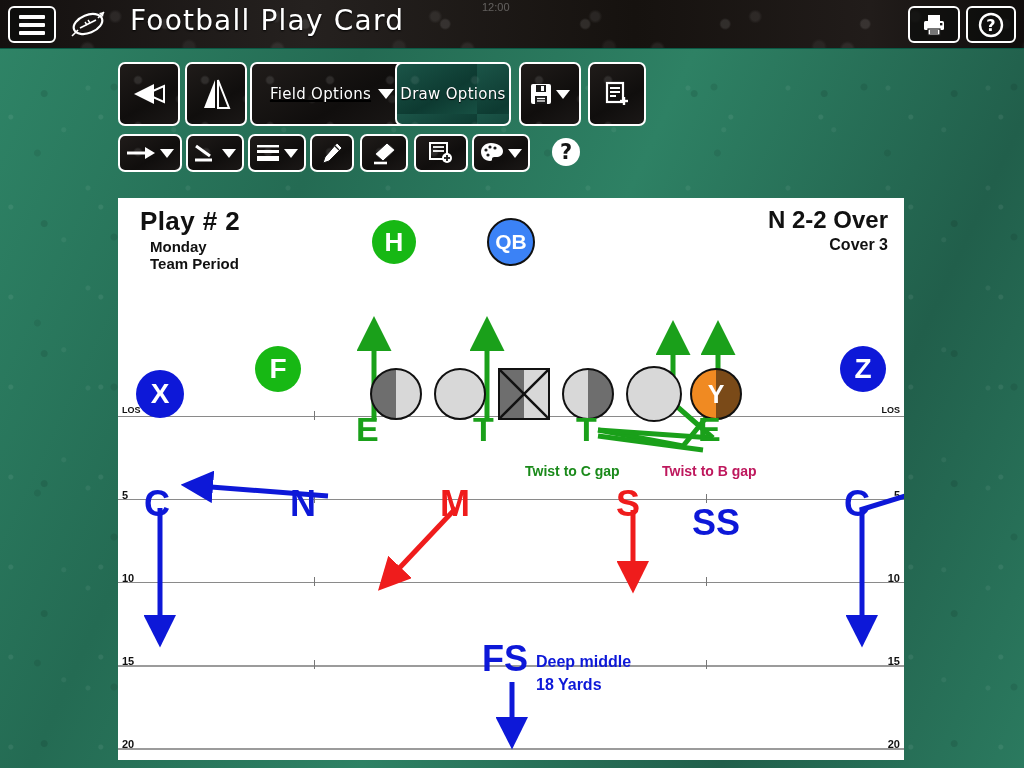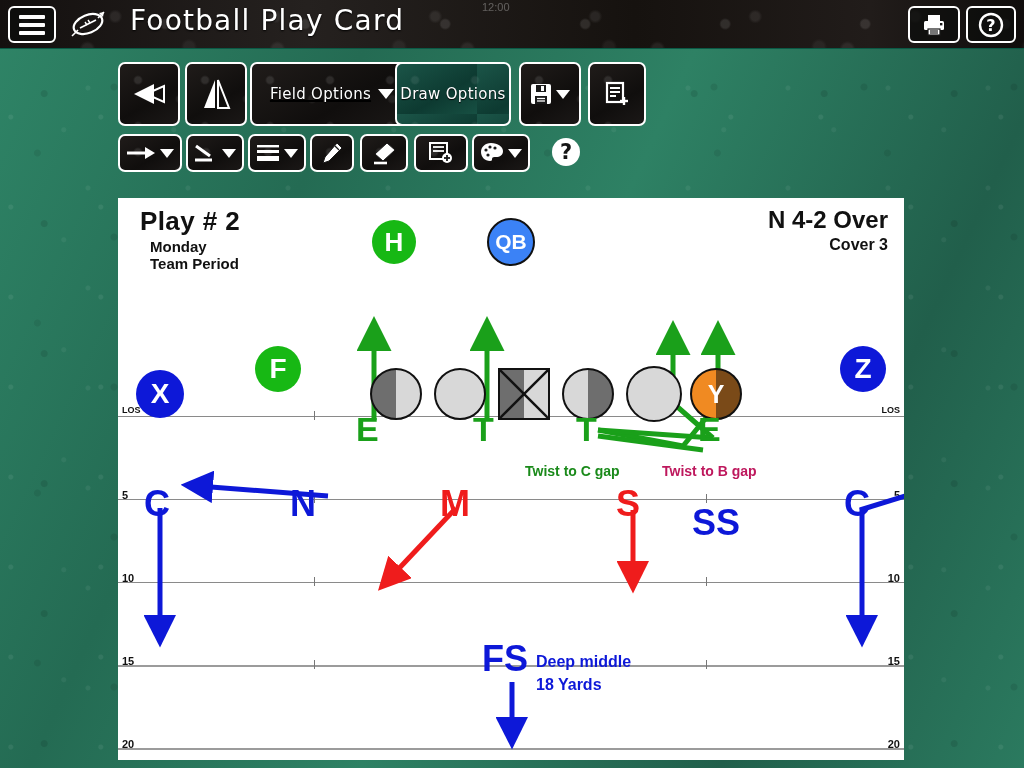--- a/index.html
+++ b/index.html
@@ -290,21 +290,21 @@
 
   <div id="help-round">
     <span>?</span>
   </div>
 
   <div id="card">
 
     <div id="card-title">Play # 2</div>
     <div id="card-day">Monday</div>
     <div id="card-period">Team Period</div>
-    <div id="def-name">N 4-2 Over</div>
+    <div id="def-name">N 2-2 Over</div>
     <div id="def-cover">Cover 3</div>
 
     <div class="yardline" style="top:218px;"></div>
     <div class="yardline" style="top:301px;"></div>
     <div class="yardline" style="top:384px;"></div>
     <div class="yardline thick" style="top:467px;"></div>
     <div class="yardline thick" style="top:550px;"></div>
 
     <div class="hash" style="left:196px;top:213px;"></div>
     <div class="hash" style="left:588px;top:213px;"></div>

